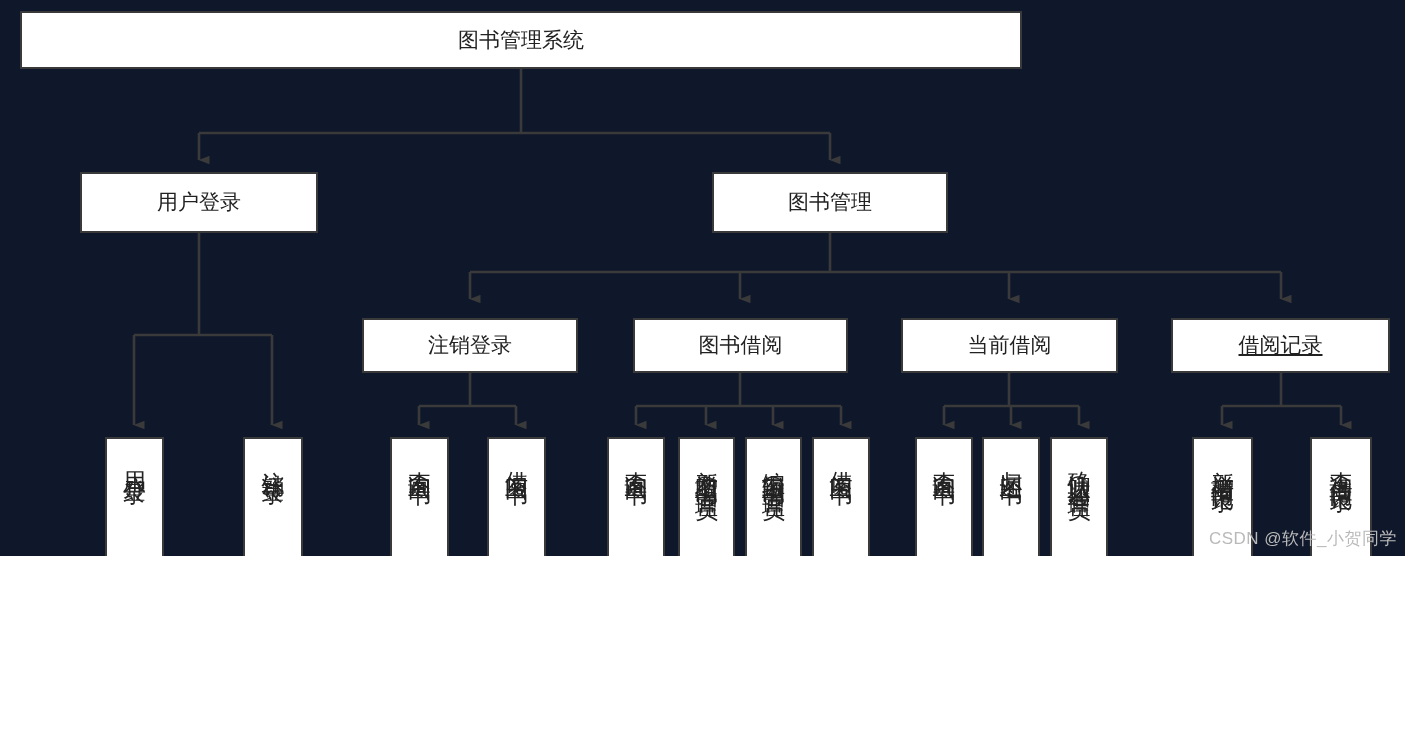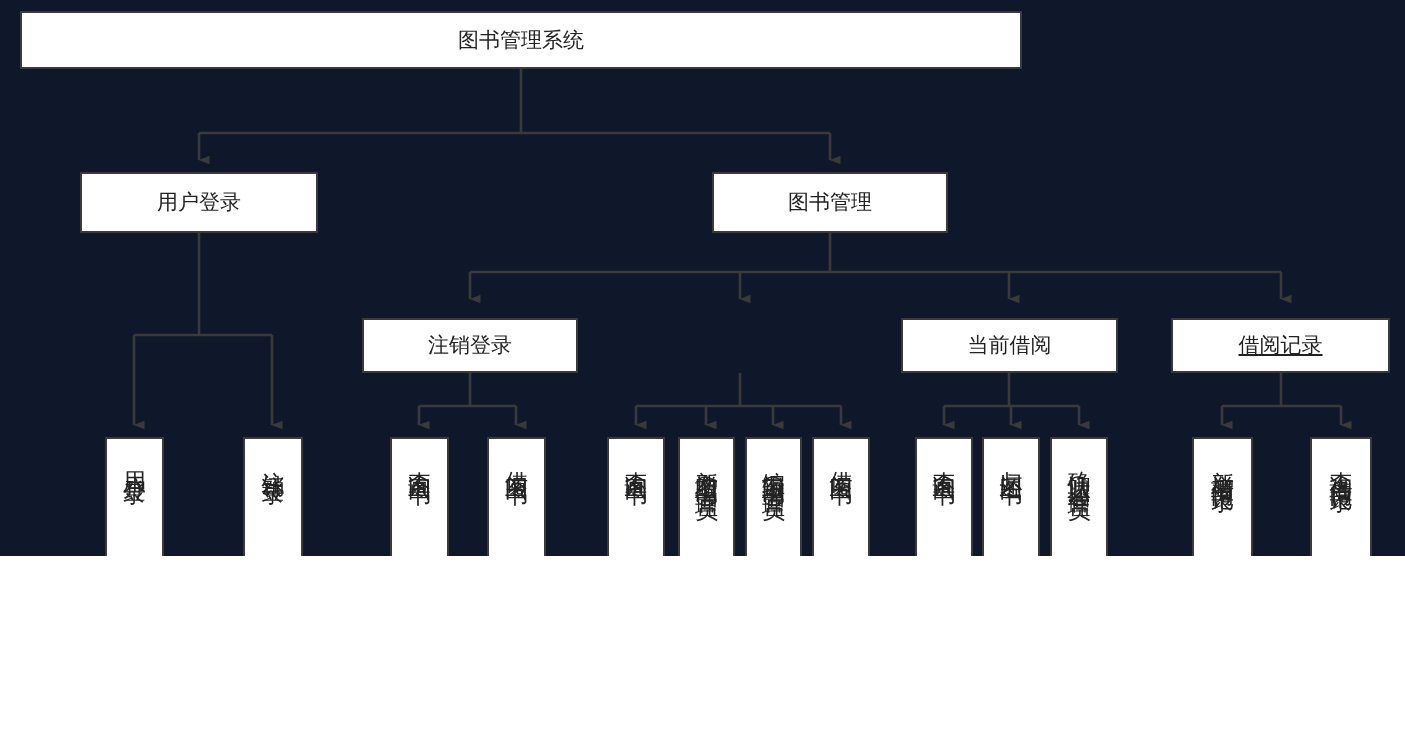--- a/index.html
+++ b/index.html
@@ -128,20 +128,23 @@
   <div class="node h" style="left:80px; top:172px; width:238px; height:61px;">
     <span class="label">用户登录</span>
   </div>
   <div class="node h" style="left:712px; top:172px; width:236px; height:61px;">
     <span class="label">图书管理</span>
   </div>
 
   <div class="node h" style="left:362px; top:318px; width:216px; height:55px;">
     <span class="label">注销登录</span>
   </div>
+  <div class="node h" style="left:633px; top:318px; width:215px; height:55px;">
+    <span class="label">图书借阅</span>
+  </div>
   <div class="node h" style="left:901px; top:318px; width:217px; height:55px;align-items:center;">
     <span class="label">当前借阅</span>
   </div>
   <div class="node h" style="left:1171px; top:318px; width:219px; height:55px;text-decoration:underline;">
     <span class="label">借阅记录</span>
   </div>
 
   <div class="node v" style="left:105px; top:437px; width:59px; height:298px;">
     <span class="label">用户登录</span>
   </div>
@@ -179,14 +182,15 @@
     <span class="label">确认归还（管理员）</span>
   </div>
 
   <div class="node v" style="left:1192px; top:437px; width:61px; height:298px;">
     <span class="label">新增借阅记录</span>
   </div>
   <div class="node v" style="left:1310px; top:437px; width:62px; height:298px;">
     <span class="label">查询借阅记录</span>
   </div>
 
+  <div id="watermark">CSDN @软件_小贺同学</div>
 
 </div>
 
 </body></html>

